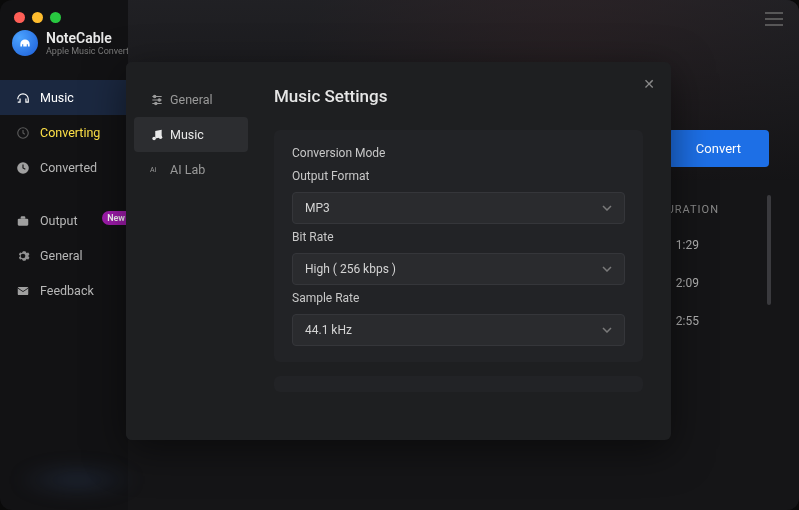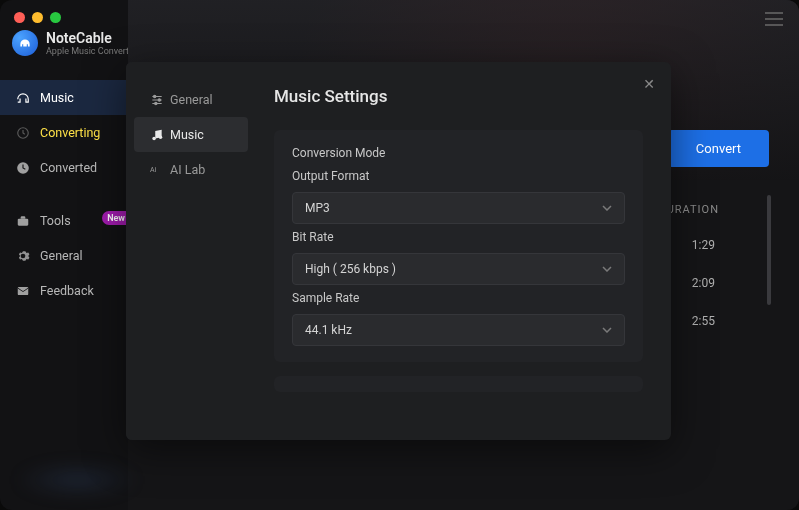--- a/index.html
+++ b/index.html
@@ -29,21 +29,21 @@
 .side-item.dim { color:#fde047; }
 .side-item.dim .ico { color:#5a5a5a; }
 .side-badge { position:absolute; right:-2px; top:8px; background:#a21caf; color:#fff; font-size:9px; padding:2px 5px; border-radius: 8px 0 0 8px; font-weight:600; }
 
 .content-bg { position:absolute; top:0; left:128px; right:0; bottom:0; background: #151517; }
 .bg-image { position:absolute; top:0; left:0; right:0; height: 180px; background: linear-gradient(180deg, rgba(40,40,45,.6), rgba(20,20,22,.9)), radial-gradient(circle at 65% 50%, rgba(120,40,40,.3), transparent 60%); }
 
 .convert-btn { position:absolute; top:130px; right:30px; padding: 11px 28px; background:#1d6fe6; color:#fff; font-size:13px; border:none; border-radius:4px; cursor:pointer; z-index:4; }
 
 .list-hint { position:absolute; top:203px; right:80px; color:#8a8a8a; font-size:11px; letter-spacing:1px; }
-.list-times { position:absolute; right:84px; top:238px; display:flex; flex-direction:column; gap:24px; color:#b0b0b0; font-size:12px; }
+.list-times { position:absolute; right:100px; top:238px; display:flex; flex-direction:column; gap:24px; color:#b0b0b0; font-size:12px; }
 .scroll-thumb { position:absolute; right:28px; top:195px; width:4px; height:110px; background:#3a3a3e; border-radius:2px; }
 
 .modal { position:absolute; top:62px; left:126px; width:545px; height:378px; background:#1e1f21; border-radius:6px; box-shadow: 0 10px 40px rgba(0,0,0,.5); display:flex; overflow:hidden; z-index:20; }
 .modal-side { width:130px; background:#1e1f21; padding-top:20px; }
 .ms-item { display:flex; align-items:flex-end; gap:6px; padding:10px 16px; color:#9a9a9a; font-size:12.5px; cursor:pointer; border-radius:4px; margin:0 8px; }
 .ms-item.active { background:#2c2d30; color:#e8e8e8; }
 .ms-item .ico { width:14px; height:14px; display:flex; align-items:center; justify-content:center; }
 
 .modal-main { flex:1; padding: 24px 28px 0 18px; overflow:hidden; position:relative; }
 .modal-close { position:absolute; top:14px; right:16px; color:#8a8a8a; cursor:pointer; font-size:14px; }
@@ -117,21 +117,21 @@
       <span>Converted</span>
     </div>
     <div style="height:18px"></div>
     <div class="side-item">
       <span class="ico">
           <svg width="14" height="14" viewBox="0 0 24 24" fill="currentColor">
             <rect x="3" y="8" width="18" height="12" rx="2"></rect>
             <path d="M8 8V6a2 2 0 012-2h4a2 2 0 012 2v2"></path>
           </svg>
         </span>
-      <span>Tools</span>
+      <span>Output</span>
       <span class="side-badge">New</span>
     </div>
     <div class="side-item">
       <span class="ico">
           <svg width="14" height="14" viewBox="0 0 24 24" fill="currentColor">
             <path d="M12 8a4 4 0 100 8 4 4 0 000-8zm9 4l2 3-2 3-3-1-2 3h-4l-2-3-3 1-2-3 2-3-2-3 2-3 3 1 2-3h4l2 3 3-1 2 3-2 3z" opacity=".9"></path>
           </svg>
         </span>
       <span>General</span>
     </div>

